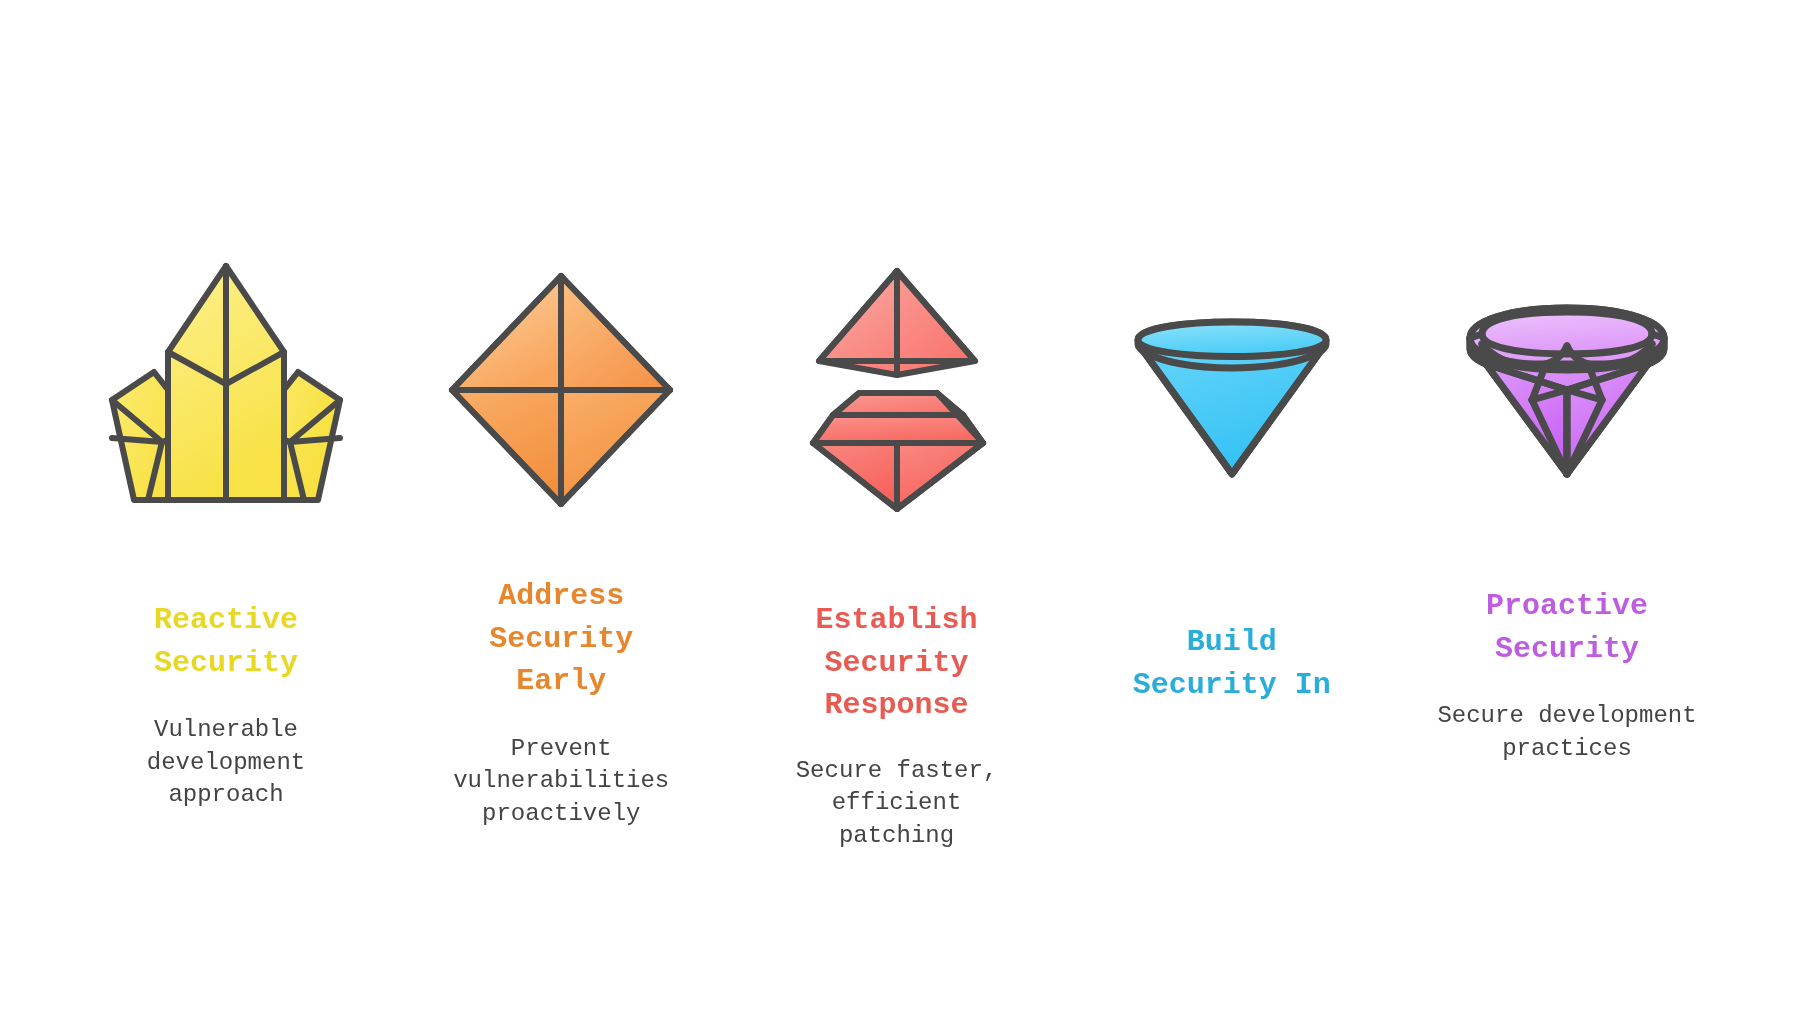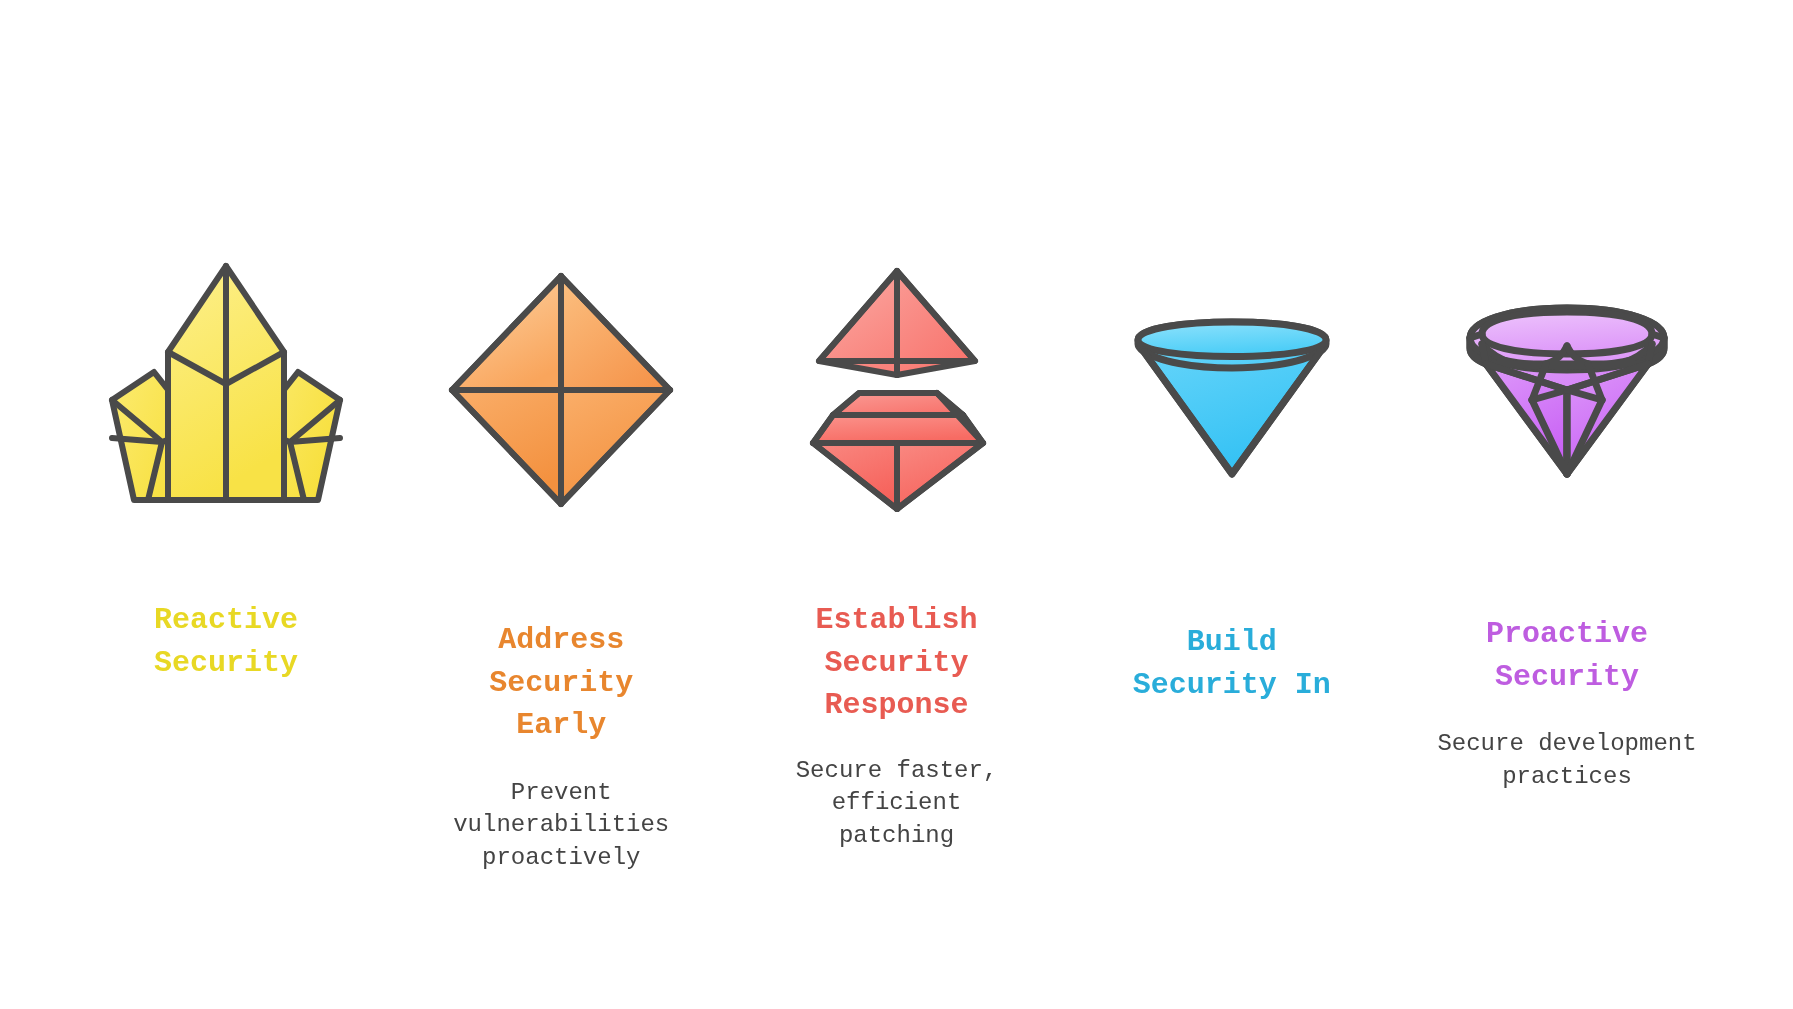--- a/index.html
+++ b/index.html
@@ -70,24 +70,24 @@
     margin-top: 30px;
     font-size: 24px;
     font-weight: normal;
     line-height: 1.35;
     color: #444444;
     text-align: center;
     max-width: 250px;
   }
   
   .col-0 .col-heading { margin-top: 64px; }
-  .col-1 .col-heading { margin-top: 84px; }
+  .col-1 .col-heading { margin-top: 40px; }
   .col-2 .col-heading { margin-top: 64px; }
   .col-3 .col-heading { margin-top: 86px; }
-  .col-4 .col-heading { margin-top: 78px; }
+  .col-4 .col-heading { margin-top: 50px; }
   .col-3 .col-body { margin-top: 30px; max-width: 270px; }
   .col-4 .col-body { margin-top: 30px; max-width: 290px; }
   .col-2 .col-body { margin-top: 28px; max-width: 240px; }
   svg { display: block; overflow: visible; }
 </style>
 </head>
 <body>
 
 <div class="slide" style="background: rgb(255, 255, 255);">
 
@@ -125,20 +125,21 @@
 
             <polygon points="120,6 178,92 178,240 62,240 62,92" fill="url(#ygA)"></polygon>
 
             <polyline points="62,92 120,124 178,92" fill="none"></polyline>
             <polyline points="120,6 120,240" fill="none"></polyline>
             <polyline points="120,124 120,240" fill="none"></polyline>
           </g>
         </svg>
       </div>
       <div class="col-heading" style="color:#E8D824">Reactive Security</div>
+      <div class="col-body" style="color: rgb(68, 68, 68);">Vulnerable development approach</div>
     </div>
 
     <div class="column col-1">
       <div class="art-box">
         <svg width="230" height="240" viewBox="0 0 230 240">
           <defs>
             <linearGradient id="ogA" x1="0.1" y1="0" x2="0.6" y2="1">
               <stop offset="0%" stop-color="#FDD2A2"></stop>
               <stop offset="100%" stop-color="#F9A55C"></stop>
             </linearGradient>

